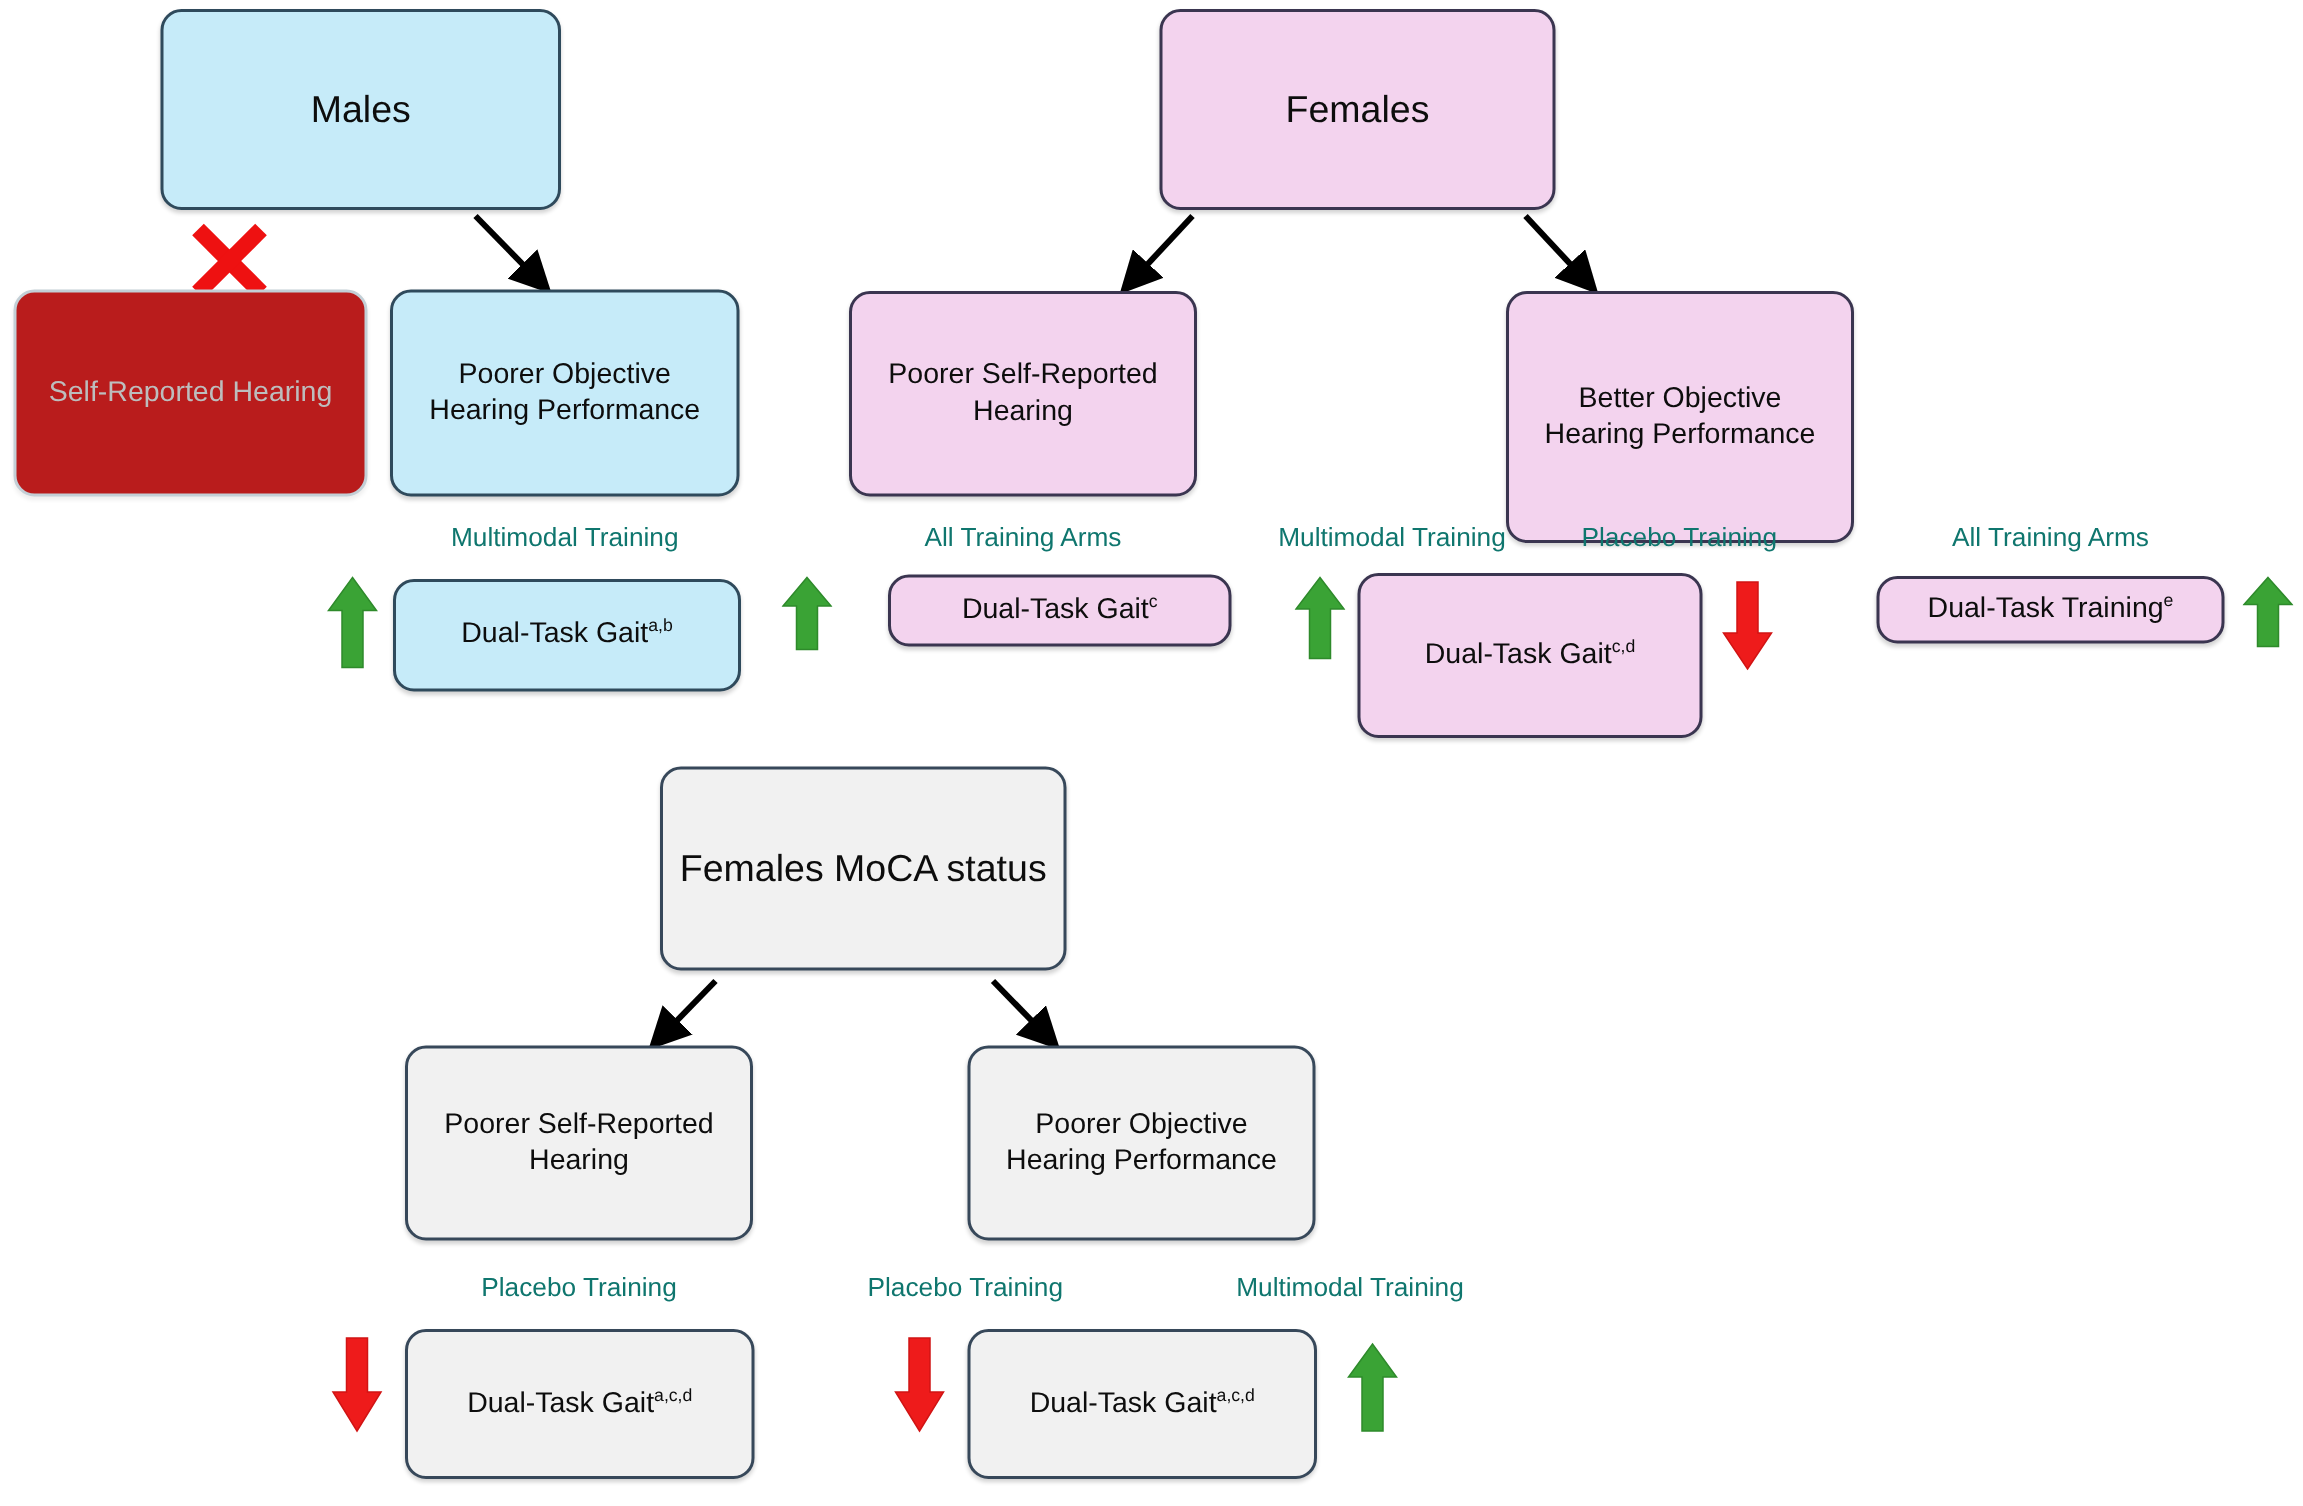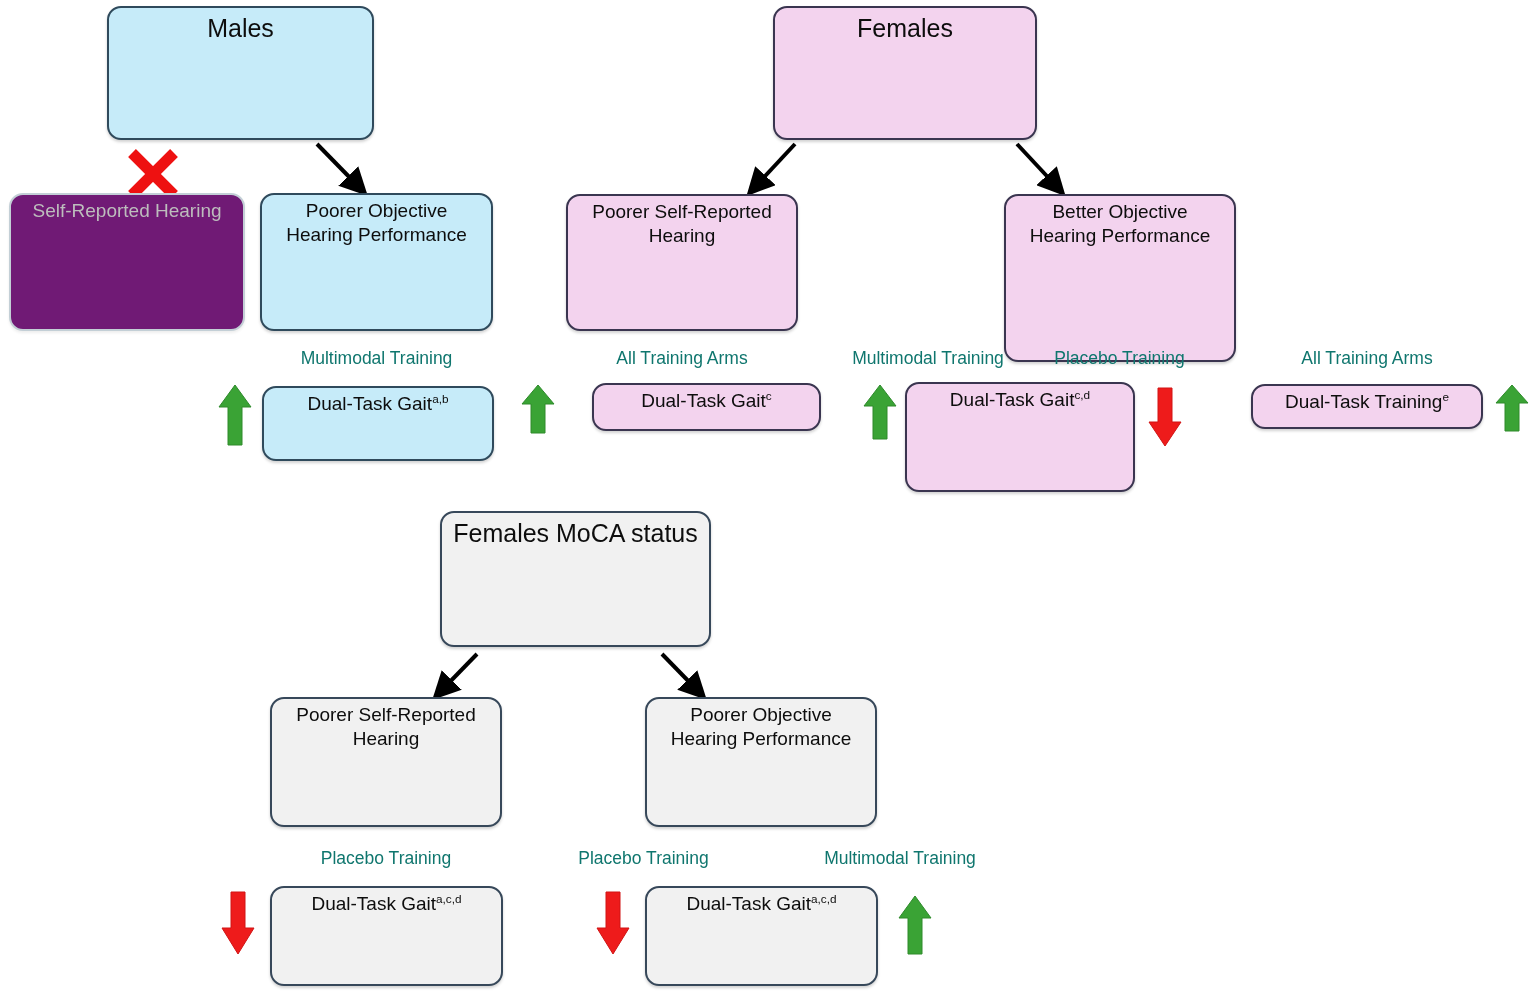--- a/index.html
+++ b/index.html
@@ -11,33 +11,34 @@
     position:relative;
     width:1535px;
     height:1004px;
     background:#ffffff;
     overflow:hidden;
   }
   .box{
     position:absolute;
     box-sizing:border-box;
     display:flex;
+    align-items:center;
     justify-content:center;
     text-align:center;
     border-radius:14px;
     border:2px solid #000000;
     color:#0d0d0d;
     line-height:1.28;
     padding:4px 8px;
     box-shadow:0 2px 3px rgba(0,0,0,0.18);
   }
   .box .txt{display:block;}
   .blue{background:#c6ebf9;border-color:#2f4a5c;}
   .blue-faded{
-    background:#701a75;
+    background:#b91c1c;
     border-color:#c3cfd6;
     color:#bdbdbd;
     box-shadow:0 2px 3px rgba(0,0,0,0.07);
   }
   .pink{background:#f3d3ee;border-color:#3a3550;}
   .grey{background:#f1f1f1;border-color:#37485a;}
   .head{font-size:25px;}
   .mid{font-size:19px;}
   .leaf{font-size:19px;}
   sup{font-size:0.62em;vertical-align:super;line-height:0;}

